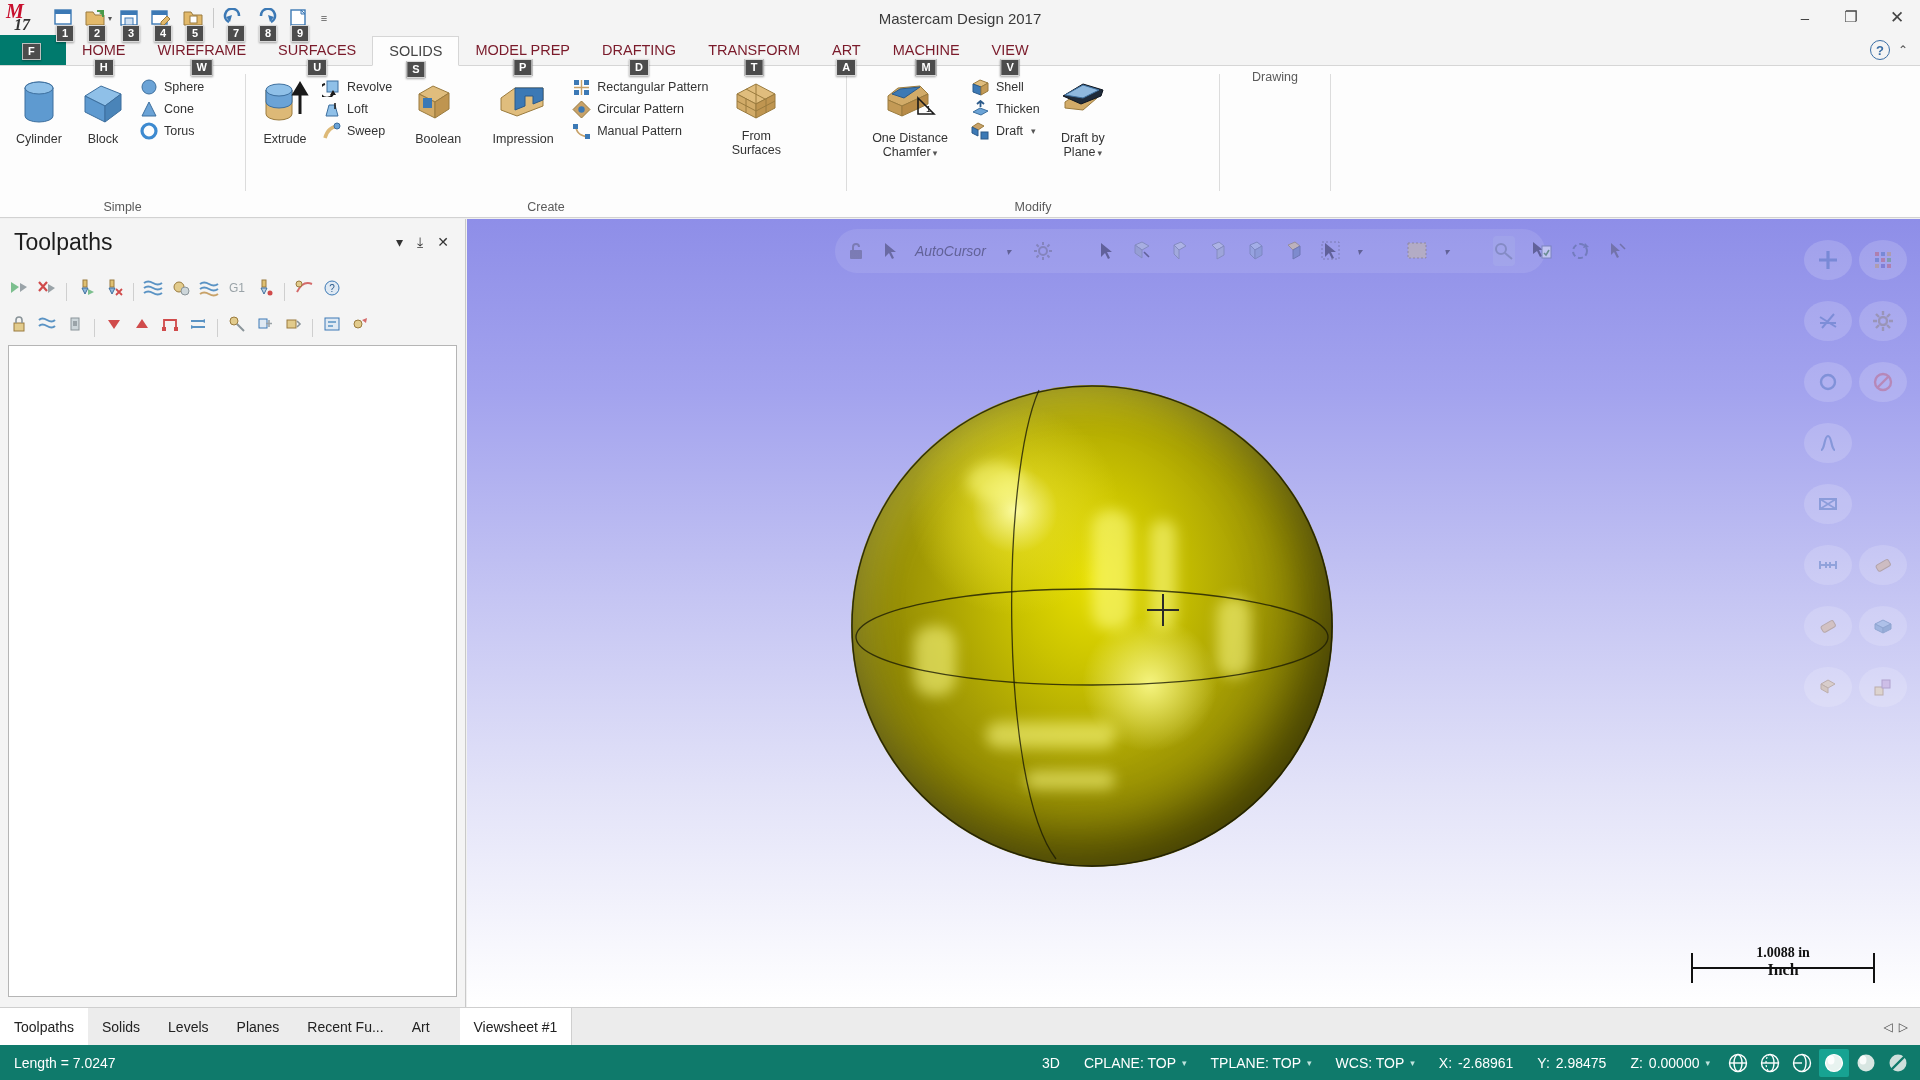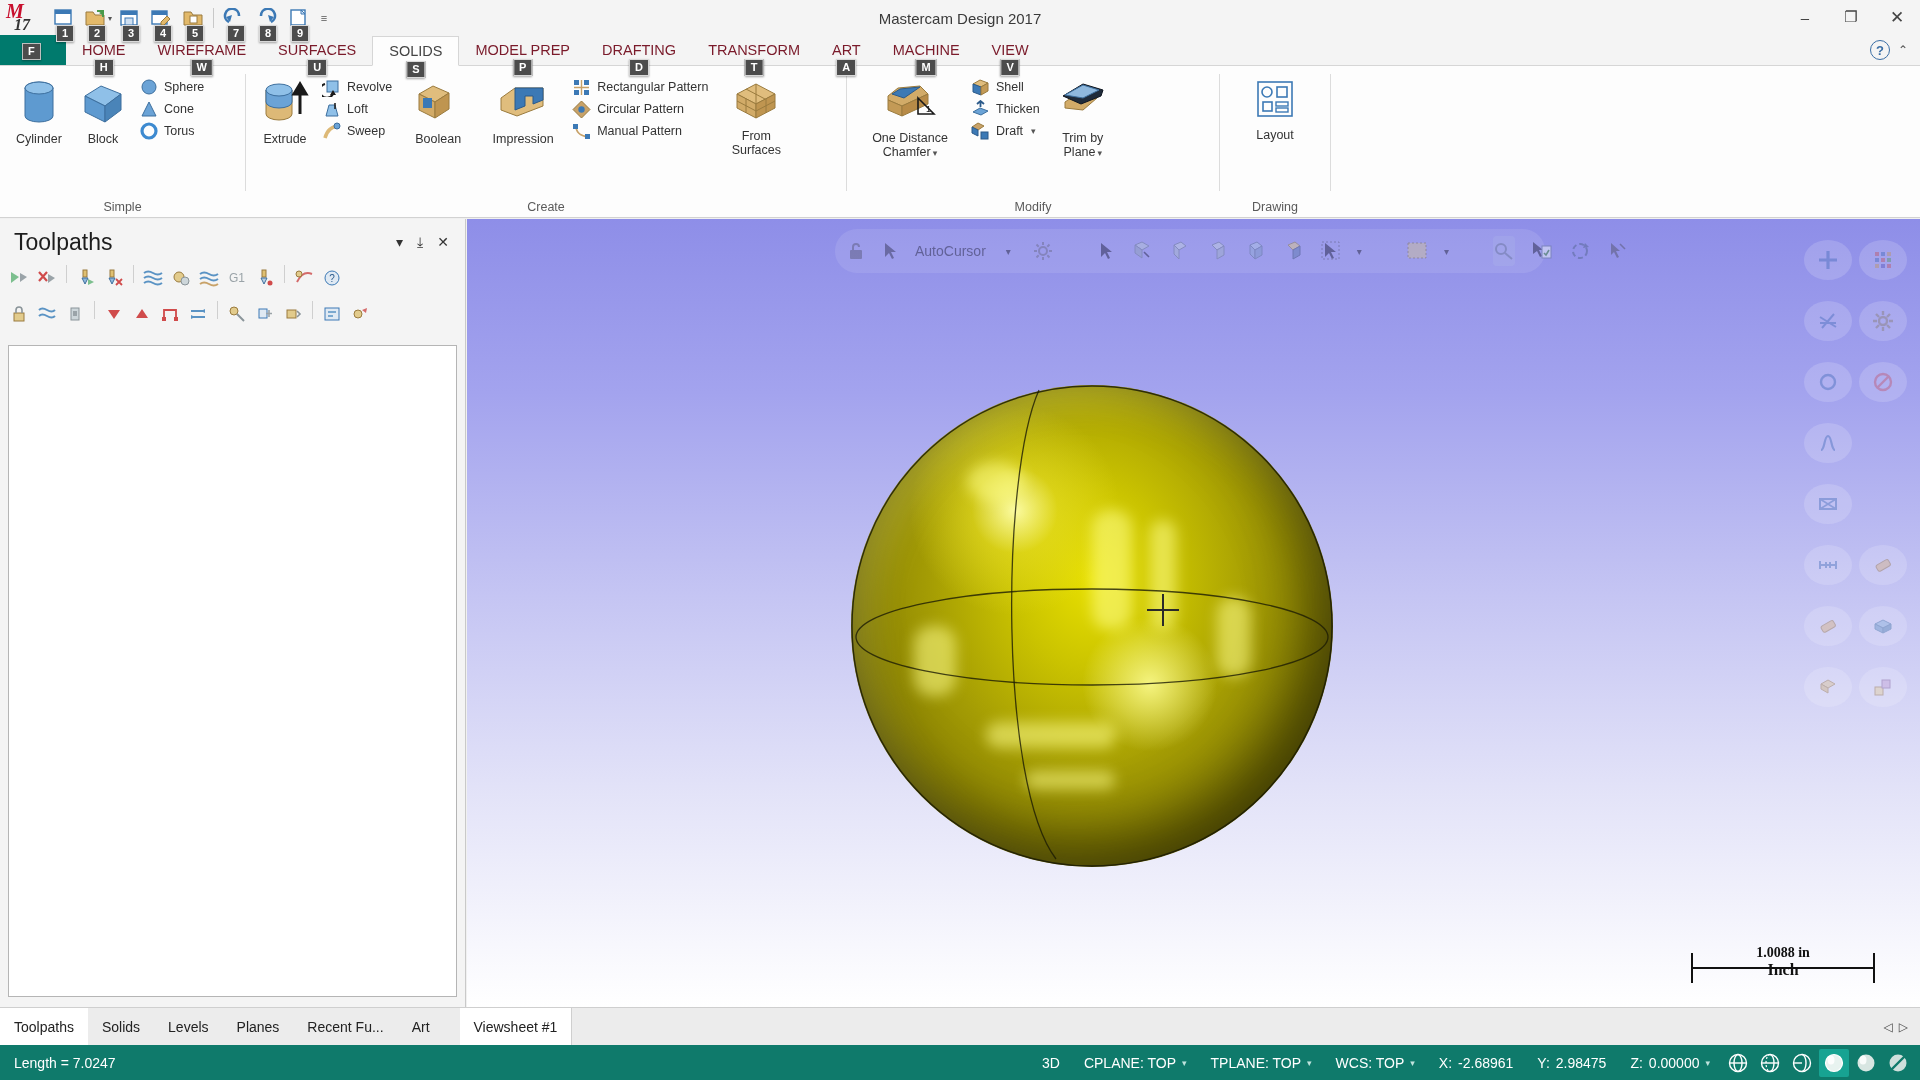--- a/index.html
+++ b/index.html
@@ -116,21 +116,21 @@
     background:#f4f4f4; border-right:1px solid #c9c9c9;
     display:flex; flex-direction:column;
   }
   #lp-header {
     height:46px; display:flex; align-items:center; padding:0 10px 0 14px;
   }
   #lp-title { font-size:23px; color:#1d1d1d; font-weight:normal; }
   #lp-hdr-btns { margin-left:auto; display:flex; align-items:center; gap:14px; padding-right:6px; }
   .hdr-btn { font-size:14px; color:#333; }
   .lp-toolbar {
-    height:36px; display:flex; align-items:flex-start; gap:2px; padding-left:6px;
+    height:36px; display:flex; align-items:flex-end; gap:2px; padding-left:6px;
   }
   .tb-ico { width:26px; height:26px; display:flex; align-items:center; justify-content:center; }
   .tb-sep { width:1px; height:18px; background:#cfcfcf; margin:0 4px; }
   #lp-list {
     margin:8px 8px 10px 8px; flex:1; background:#fff; border:1px solid #b5b5b5;
   }
   
   #bottomtabs {
     position:absolute; left:0; top:1007px; width:1920px; height:38px;
     background:#ececec; border-top:1px solid #cfcfcf;
@@ -163,20 +163,21 @@
     position:absolute; left:467px; top:219px; width:1453px; height:788px;
     background: linear-gradient(to bottom, #8e8ee8 0%, #a3a3ee 22%, #c5c5f3 48%, #e2e2f8 72%, #f7f7fd 92%, #ffffff 100%);
     overflow:hidden;
   }
   #float-toolbar {
     position:absolute; left:368px; top:10px; width:710px; height:44px;
     background:rgba(255,255,255,0.18);
     border-radius:22px;
     display:flex; align-items:center; padding:0 12px; gap:16px;
     opacity:.55;
+    font-style:italic;
   }
   .ft-ico { width:30px; height:30px; display:flex; align-items:center; justify-content:center; }
   .ft-sep { width:1px; height:22px; background:rgba(90,90,140,.3); margin:0 6px; }
   .ft-label { font-size:14px; color:#3a3a55; white-space:nowrap; }
   #right-toolbar {
     position:absolute; right:10px; top:10px; width:110px;
     display:flex; flex-wrap:wrap; gap:0px; opacity:.45;
   }
   .rt-ico {
     width:55px; height:61px; display:flex; align-items:center; justify-content:center;
@@ -528,43 +529,30 @@
           <span class="dropcaret">▾</span>
         </div>
       </div>
       <div class="big-btn" style="width:74px;">
         <svg class="ico" width="52" height="50" viewBox="0 0 52 50">
           <polygon points="8,26 20,18 40,22 26,34 8,32" fill="#d2ab68" stroke="#9a7b3e"></polygon>
           <polygon points="6,20 26,8 46,14 44,20 24,28" fill="#1f2b3a" stroke="#0f1620"></polygon>
           <polygon points="8,19 26,9 42,14 26,22" fill="#8fb8dd" stroke="#3d6f9e"></polygon>
         </svg>
         <span class="lbl" style="line-height:14px;">
-          <span>Trim by</span><br>
+          <span>Draft by</span><br>
           <span>Plane</span><span class="dropcaret">▾</span>
         </span>
       </div>
     </div>
     <div class="rgroup-label">Modify</div>
   </div>
   <div class="rgroup-sep"></div>
 
   <div class="rgroup" style="width:110px;">
-    <div class="rgroup-items" style="justify-content:center;">
-      <div class="big-btn" style="width:86px;">
-        <svg class="ico" width="46" height="48" viewBox="0 0 46 48">
-          <rect x="6" y="6" width="34" height="34" fill="none" stroke="#3c79b5" stroke-width="1.6"></rect>
-          <circle cx="15" cy="16" r="5" fill="none" stroke="#3c79b5" stroke-width="1.6"></circle>
-          <rect x="25" y="11" width="10" height="10" fill="none" stroke="#3c79b5" stroke-width="1.6"></rect>
-          <rect x="11" y="26" width="9" height="9" fill="none" stroke="#3c79b5" stroke-width="1.6"></rect>
-          <rect x="24" y="26" width="12" height="4" fill="none" stroke="#3c79b5" stroke-width="1.4"></rect>
-          <rect x="24" y="32" width="12" height="4" fill="none" stroke="#3c79b5" stroke-width="1.4"></rect>
-        </svg>
-        <span class="lbl">Layout</span>
-      </div>
-    </div>
     <div class="rgroup-label">Drawing</div>
   </div>
   <div class="rgroup-sep"></div>
 </div>
 
 <div id="leftdock">
   <div id="lp-header">
     <div id="lp-title">Toolpaths</div>
     <div id="lp-hdr-btns">
       <span class="hdr-btn">▾</span>

